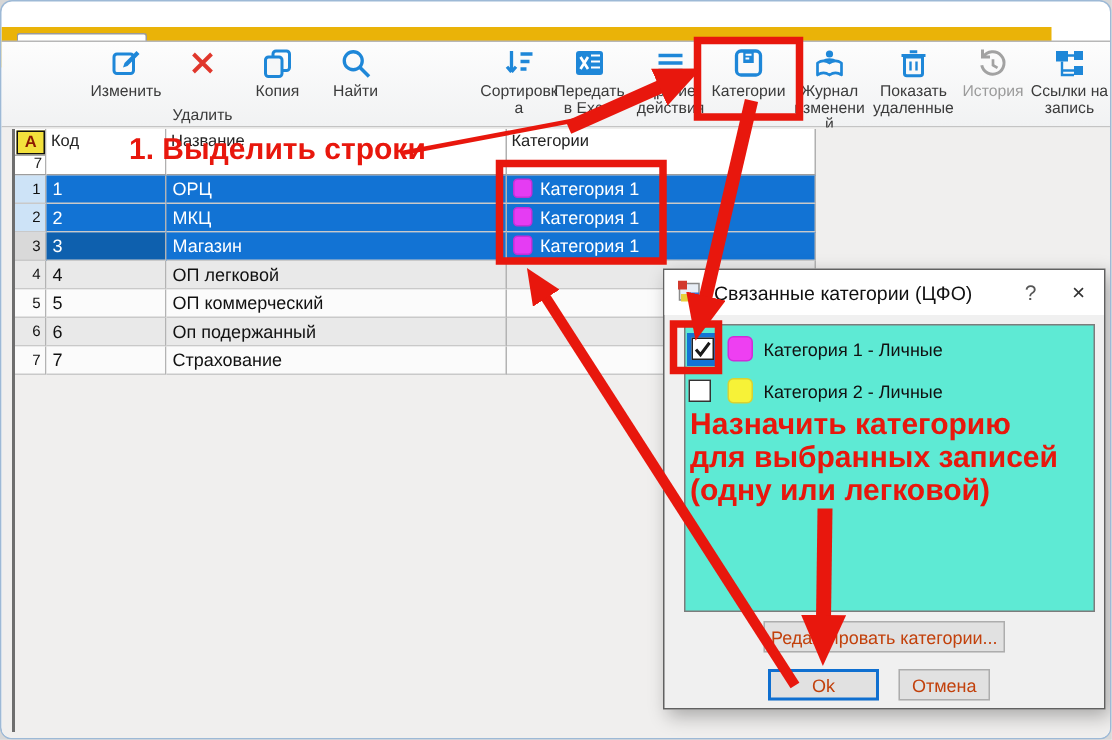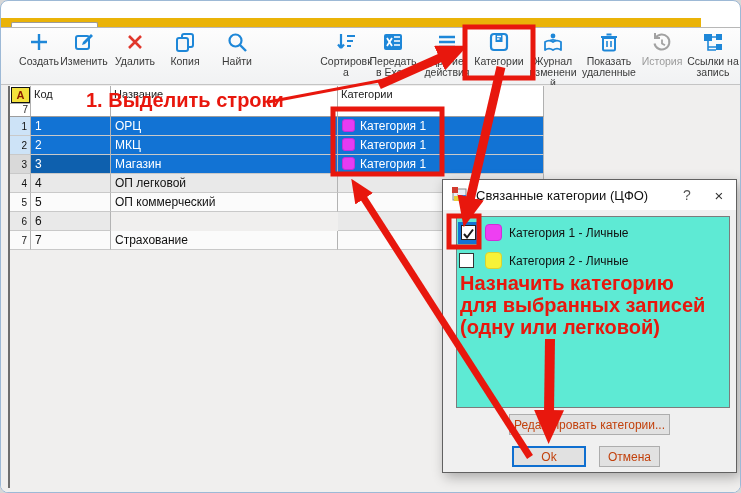--- a/index.html
+++ b/index.html
@@ -85,34 +85,28 @@
 
   <div class="tabbar">
     <div class="tab">
       <span class="tab-label">ЦФО</span>
       <span class="tab-close">×</span>
     </div>
   </div>
   <div class="tabline"></div>
 
   <div class="toolbar">
-    <div class="tbtn" style="left:12px;width:52px;">
-      <svg width="24" height="24" viewBox="0 0 24 24">
-          <path d="M12 4v16M4 12h16" stroke="#1e87d8" stroke-width="2.4" fill="none"></path>
-        </svg>
-      <span class="tb-label">Создать</span>
-    </div>
     <div class="tbtn" style="left:56px;width:54px;">
       <svg width="24" height="24" viewBox="0 0 24 24">
           <rect x="4" y="6" width="13" height="13" rx="2" stroke="#1e87d8" stroke-width="2" fill="none"></rect>
           <path d="M11 12L19 4l2 2-8 8-3 1z" fill="#1e87d8"></path>
         </svg>
       <span class="tb-label">Изменить</span>
     </div>
-    <div class="tbtn" style="left:110px;width:48px;">
+    <div class="tbtn" style="left:110px;width:48px;justify-content:space-between;">
       <svg width="24" height="24" viewBox="0 0 24 24">
           <path d="M6 6l12 12M18 6L6 18" stroke="#e0372c" stroke-width="2.6" fill="none"></path>
         </svg>
       <span class="tb-label">Удалить</span>
     </div>
     <div class="tbtn" style="left:161px;width:46px;">
       <svg width="24" height="24" viewBox="0 0 24 24">
           <rect x="9" y="4" width="11" height="13" rx="2" stroke="#1e87d8" stroke-width="2" fill="none"></rect>
           <rect x="4" y="8" width="11" height="13" rx="2" stroke="#1e87d8" stroke-width="2" fill="#f6f7f8"></rect>
         </svg>
@@ -227,20 +221,21 @@
   </div>
   <div class="grow r-white" style="top:192px;">
     <div class="cell gut">5</div>
     <div class="cell ccode">5</div>
     <div class="cell cname">ОП коммерческий</div>
     <div class="cell ccat"><span></span></div>
   </div>
   <div class="grow r-alt" style="top:211px;">
     <div class="cell gut">6</div>
     <div class="cell ccode">6</div>
+    <div class="cell cname">Оп подержанный</div>
     <div class="cell ccat"><span></span></div>
   </div>
   <div class="grow r-white" style="top:230px;">
     <div class="cell gut">7</div>
     <div class="cell ccode">7</div>
     <div class="cell cname">Страхование</div>
     <div class="cell ccat"><span></span></div>
   </div>
 
   <div class="dialog">

